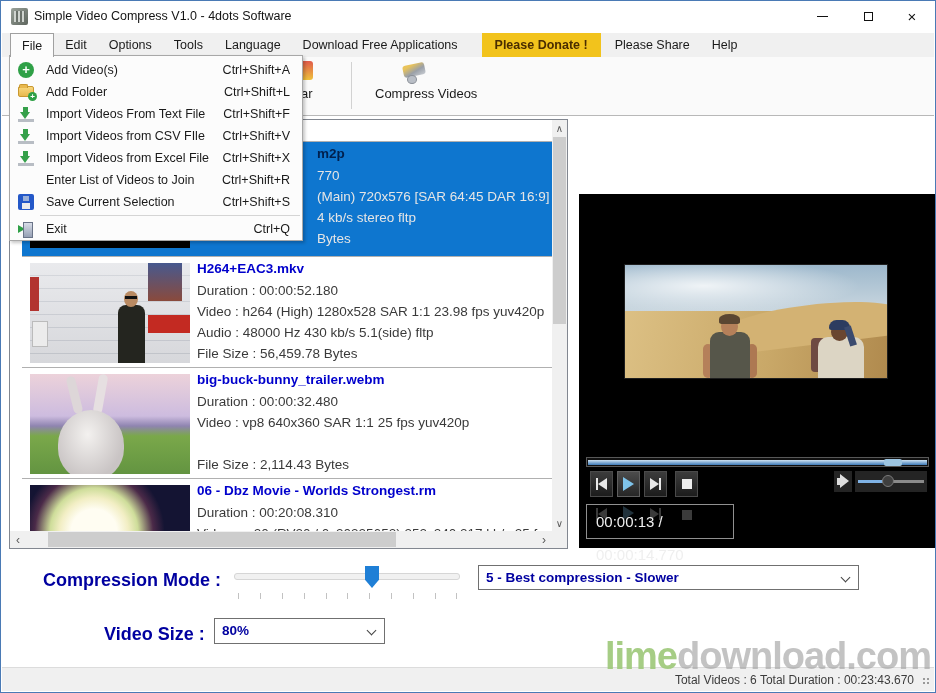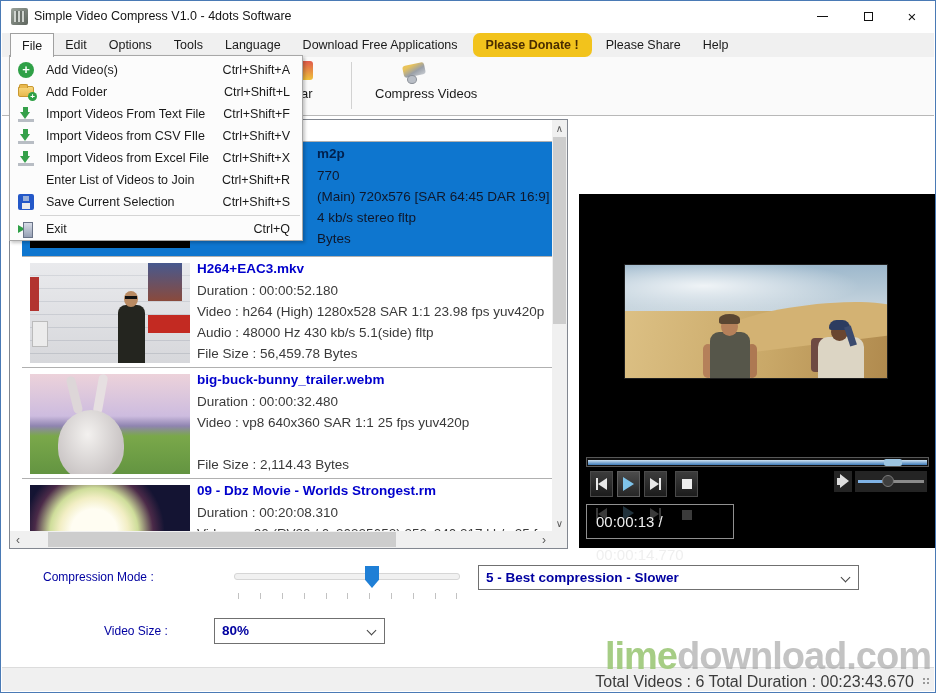--- a/index.html
+++ b/index.html
@@ -20,21 +20,21 @@
   .winbtn.min { left:798px; } .winbtn.max { left:844px; } .winbtn.close { left:888px; font-size:15px; }
   .g-min { width:11px; height:1px; background:#111; }
   .g-max { width:9px; height:9px; border:1px solid #111; }
 
   
   .menubar { position:absolute; left:1px; top:32px; width:932px; height:24px; background:#f0f0f0;
     display:flex; align-items:stretch; padding-left:8px; font-size:12.5px; color:#1a1a1a; }
   .mb-item { display:flex; align-items:center; padding:0 11px; white-space:nowrap; }
   .mb-item.open { background:#fcfcfc; border:1px solid #a0a0a0; border-bottom:none;
     position:relative; z-index:61; }
-  .mb-item.donate { background:#f2c31c; font-weight:bold; color:#4a2d00; padding:0 13px; margin-left:4px; margin-right:3px;border-radius:7px; }
+  .mb-item.donate { background:#f2c31c; font-weight:bold; color:#4a2d00; padding:0 13px; margin-left:13px; margin-right:3px; }
 
   
   .toolbar { position:absolute; left:1px; top:56px; width:932px; height:59px; background:#fafafa;
     border-bottom:1px solid #b8b8b8; }
   .tb-sliver { position:absolute; left:301px; top:4px; width:10px; height:19px;
     background:linear-gradient(180deg,#e05a4a,#efc23c); border-radius:0 3px 3px 0; }
   .tb-frag { position:absolute; left:299px; top:29px; font-size:13px; color:#1a1a1a; }
   .tb-sep { position:absolute; left:349px; top:5px; width:1px; height:47px; background:#d2d2d2; }
   .tb-cam { position:absolute; left:399px; top:5px; width:28px; height:20px; }
   .tb-cam::before { content:''; position:absolute; left:2px; top:2px; width:22px; height:12px;
@@ -52,21 +52,21 @@
   .row.sel { background:#0e76cf; }
   .r1 { top:21px;  height:115px; }
   .r2 { top:136px; height:111px; }
   .r3 { top:247px; height:111px;text-align:center; }
   .r4 { top:358px; height:111px; }
   .thumb { position:absolute; left:8px; top:6px; width:160px; height:100px; overflow:hidden; }
   .name { position:absolute; left:175px; top:4px; font-size:13.5px; font-weight:bold; color:#0000cc; }
   .ln   { position:absolute; left:175px; font-size:13.5px; color:#3a3a3a; white-space:nowrap; }
   .l1{top:26px}.l2{top:47px}.l3{top:68px}.l4{top:89px}
   .row.sel .name { left:295px; color:#00204e; }
-  .row.sel .ln   { left:295px; color:#0f172a; }
+  .row.sel .ln   { left:295px; color:#e5e5e5; }
 
   
   .th1 { background:#000; }
   .th2 { background:
       linear-gradient(180deg,rgba(255,255,255,.25),rgba(0,0,0,.05)),
       repeating-linear-gradient(180deg,#e2e3e7 0 12px,#c9ccd3 12px 13px); }
   .th2 .poster-red{position:absolute;left:0;top:14px;width:9px;height:34px;background:#b23430;}
   .th2 .sign-white{position:absolute;left:2px;top:58px;width:16px;height:26px;background:#ececec;border:1px solid #bbb;}
   .th2 .poster-blue{position:absolute;left:118px;top:0;width:34px;height:38px;background:linear-gradient(180deg,#47598f,#8a4a3c);}
   .th2 .sign-est{position:absolute;left:118px;top:52px;width:42px;height:18px;background:#c32a22;}
@@ -140,21 +140,21 @@
     border-top:7px solid transparent;border-bottom:7px solid transparent;border-left:9px solid #ddd;}
   .vol { position:absolute; left:276px; top:277px; width:72px; height:21px; background:#242424; }
   .vol .groove{position:absolute;left:3px;top:9px;width:66px;height:3px;
     background:linear-gradient(90deg,#7fb2e5 0 45%,#8a8a8a 45%);}
   .vol .knob{position:absolute;left:27px;top:4px;width:12px;height:12px;background:#3f3f3f;
     border:1px solid #7a7a7a;border-radius:50%;}
   .timebox { position:absolute; left:7px; top:310px; width:148px; height:35px;
     border:1px solid #909090; color:#efefef; font-size:15px; line-height:33px; padding-left:9px; }
 
   
-  .lbl { position:absolute; font-size:12px; font-weight:normal; color:#0000a0; }
+  .lbl { position:absolute; font-size:18px; font-weight:bold; color:#0000a0; }
   .cm-lbl { left:42px; top:569px; }
   .vs-lbl { left:103px; top:623px; }
   .strack { position:absolute; left:233px; top:572px; width:226px; height:7px; background:#f1f1f1;
     border:1px solid #d6d6d6; border-radius:3px; }
   .sthumb { position:absolute; left:364px; top:565px; width:14px; height:22px; background:#1f7fd6;
     clip-path:polygon(0 0,100% 0,100% 62%,50% 100%,0 62%); }
   .tick { position:absolute; top:592px; width:1px; height:6px; background:#c2c2c2; }
   .dd { position:absolute; background:#fff; border:1px solid #707070; }
   .dd1 { left:477px; top:564px; width:381px; height:25px; }
   .dd2 { left:213px; top:617px; width:171px; height:26px; }
@@ -162,21 +162,21 @@
   .chev { position:absolute; right:9px; top:8px; width:7px; height:7px;
     border-right:1.6px solid #444; border-bottom:1.6px solid #444; transform:rotate(45deg); }
 
   
   .watermark { position:absolute; right:4px; top:634px; font-size:38px; font-weight:bold;
     letter-spacing:-1px; z-index:40; pointer-events:none; white-space:nowrap; }
   .wm-green { color:rgba(156,200,120,.9); }
   .wm-grey  { color:rgba(158,158,158,.62); }
   .statusbar { position:absolute; left:1px; right:1px; bottom:1px; height:24px; background:#f0f0f0;
     border-top:1px solid #dcdcdc; }
-  .status-text { position:absolute; right:20px; top:5px; font-size:16px; color:#3c3c3c; }
+  .status-text { position:absolute; right:20px; top:5px; font-size:12px; color:#3c3c3c; }
   .grip { position:absolute; right:5px; bottom:7px; width:8px; height:8px; }
   .grip::before { content:''; position:absolute; right:0; bottom:0; width:2px; height:2px; background:#9a9a9a;
     box-shadow:-4px 4px 0 0 #9a9a9a,0 4px 0 0 #9a9a9a,-4px 0 0 0 #9a9a9a; transform:translateY(-4px); }
 
   
   .menu { position:absolute; left:8px; top:54px; width:294px; height:186px; background:#fcfcfc;
     border:1px solid #a8a8a8; box-shadow:2px 2px 3px rgba(0,0,0,.22); z-index:60; padding-top:3px; }
   .mi { position:relative; height:22px; }
   .mi .mi-lab { position:absolute; left:36px; top:4px; font-size:12.5px; color:#1a1a1a; }
   .mi .mi-sc  { position:absolute; right:12px; top:4px; font-size:12.5px; color:#1a1a1a; }
@@ -281,21 +281,21 @@
         <div class="name">big-buck-bunny_trailer.webm</div>
         <div class="ln l1">Duration : 00:00:32.480</div>
         <div class="ln l2">Video : vp8 640x360 SAR 1:1 25 fps yuv420p</div>
         <div class="ln l4">File Size : 2,114.43 Bytes</div>
       </div>
 
       <div class="row r4">
         <div class="thumb th4">
           <div class="orb"></div>
         </div>
-        <div class="name">09 - Dbz Movie - Worlds Strongest.rm</div>
+        <div class="name">06 - Dbz Movie - Worlds Strongest.rm</div>
         <div class="ln l1">Duration : 00:20:08.310</div>
         <div class="ln l2">Video : rv20 (RV20 / 0x30325652) 352x240 217 kb/s 25 fps yuv420p</div>
       </div>
     </div>
 
     <div class="vscroll">
       <div class="vs-up">∧</div>
       <div class="vs-thumb"></div>
       <div class="vs-dn">∨</div>
     </div>

